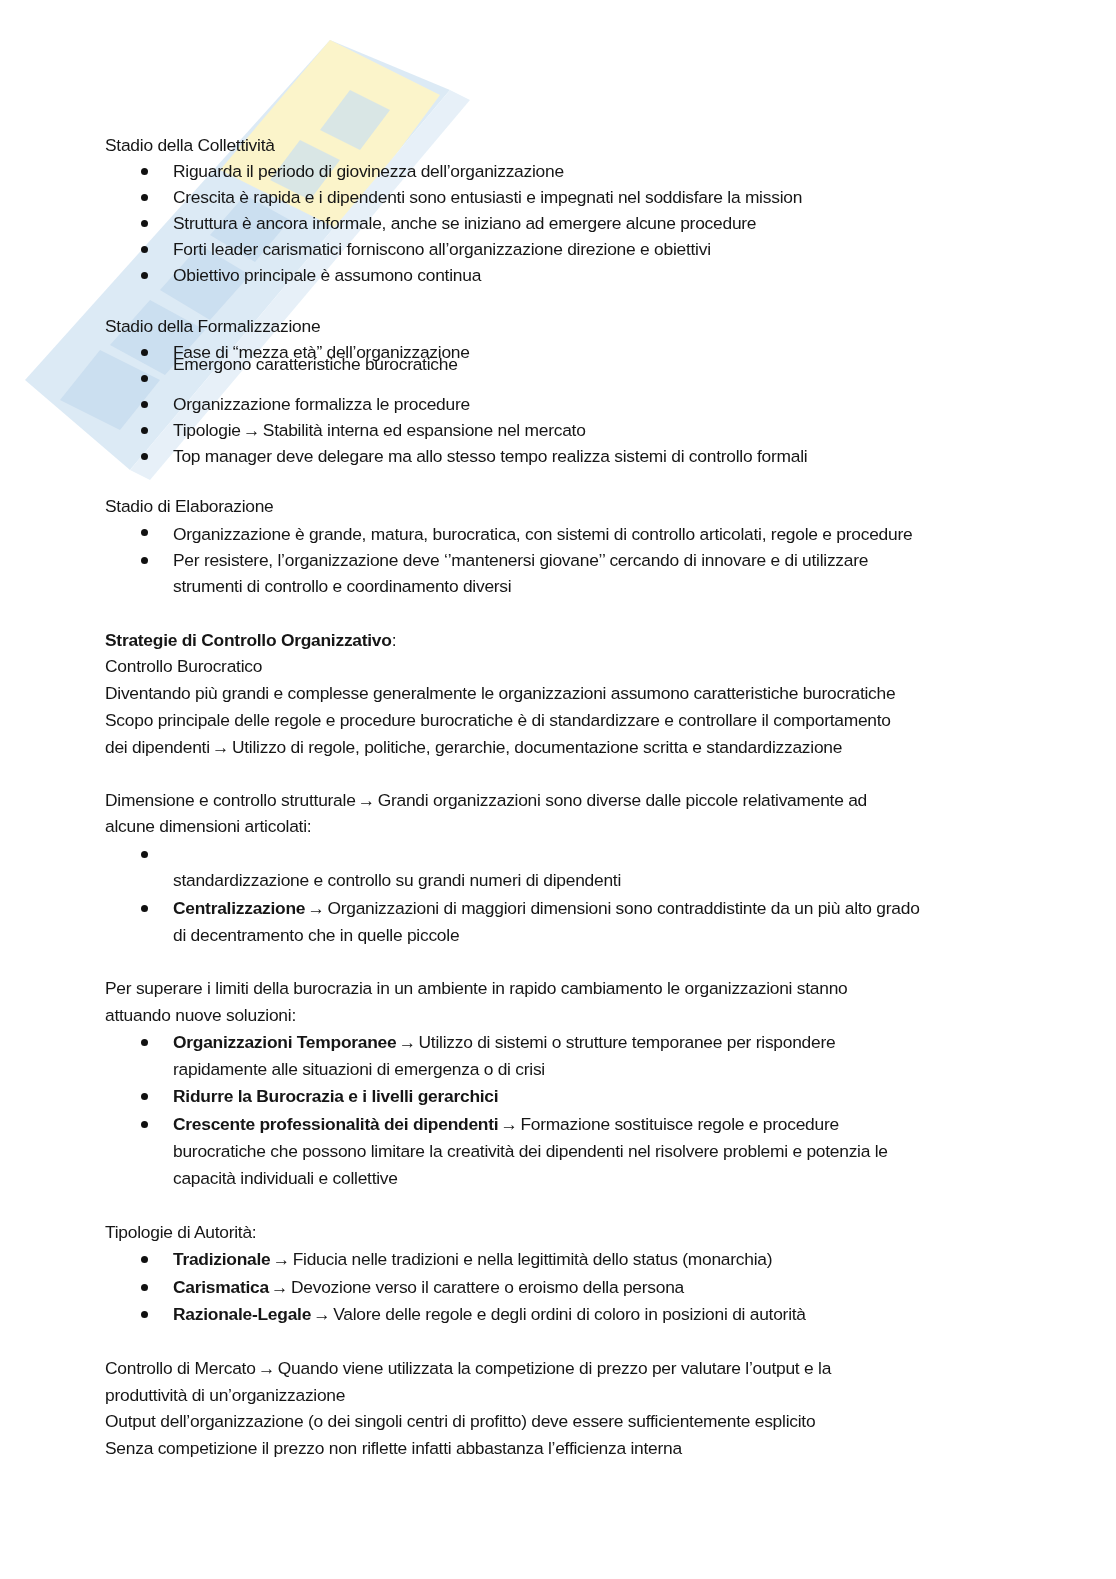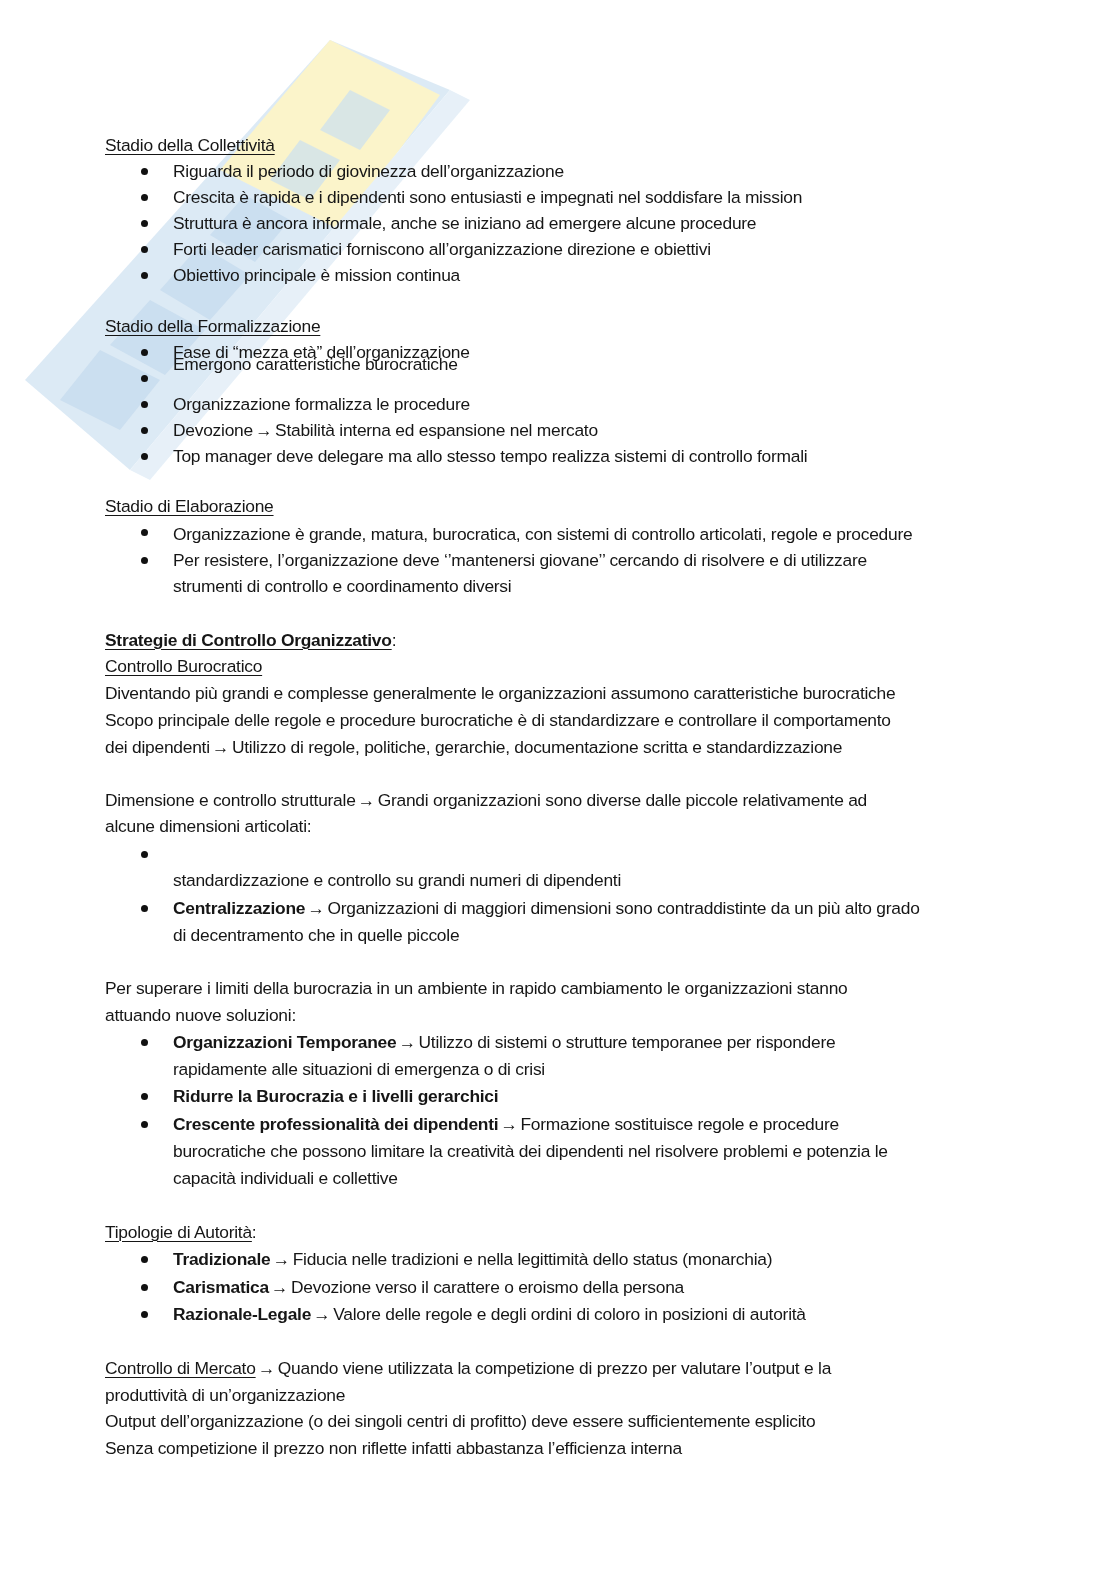--- a/index.html
+++ b/index.html
@@ -6,21 +6,21 @@
   body { width: 1116px; height: 1579px; position: relative; overflow: hidden; }
   .page { position: absolute; left: 0; top: 0; width: 1116px; height: 1579px; background: #fff; }
   .watermark { position: absolute; left: 0; top: 0; width: 560px; height: 560px; z-index: 0; }
   .content { position: absolute; left: 0; top: 0; width: 1116px; height: 1579px; z-index: 1;
     font-family: "Liberation Sans", sans-serif; font-size: 17.4px; color: #161616; letter-spacing: -0.25px; }
   .line { position: absolute; white-space: nowrap; line-height: 22px; height: 22px; }
   .l0 { left: 105px; }
   .l1 { left: 173px; }
   .bullet { position: absolute; left: 140px; width: 10px; height: 22px; }
   .bullet::before { content: ""; position: absolute; left: 1px; top: 8px; width: 7px; height: 7px; border-radius: 50%; background: #111; }
-  .u { text-decoration: underline; text-underline-offset: 3px; text-decoration-thickness: 1px; }
+  .u { text-underline-offset: 3px; text-decoration-thickness: 1px; }
   b, .b { font-weight: bold; }
   .arrow { font-weight: normal; padding: 0 3px 0 2px; }
 </style>
 </head>
 <body>
 
 <div class="page">
 
   <svg class="watermark" viewBox="0 0 560 560" xmlns="http://www.w3.org/2000/svg">
     <g opacity="0.95">
@@ -41,41 +41,41 @@
     <div class="line l0 u" style="top:134px">Stadio della Collettività</div>
     <span class="bullet" style="top:160px"></span>
     <div class="line l1" style="top:160px">Riguarda il periodo di giovinezza dell’organizzazione</div>
     <span class="bullet" style="top:186px"></span>
     <div class="line l1" style="top:186px">Crescita è rapida e i dipendenti sono entusiasti e impegnati nel soddisfare la mission</div>
     <span class="bullet" style="top:212px"></span>
     <div class="line l1" style="top:212px">Struttura è ancora informale, anche se iniziano ad emergere alcune procedure</div>
     <span class="bullet" style="top:238px"></span>
     <div class="line l1" style="top:238px">Forti leader carismatici forniscono all’organizzazione direzione e obiettivi</div>
     <span class="bullet" style="top:264px"></span>
-    <div class="line l1" style="top:264px">Obiettivo principale è mission continua</div>
+    <div class="line l1" style="top:264px">Obiettivo principale è assumono continua</div>
 
     <div class="line l0 u" style="top:315px">Stadio della Formalizzazione</div>
     <span class="bullet" style="top:341px"></span>
     <div class="line l1" style="top:341px">Fase di “mezza età” dell’organizzazione</div>
     <span class="bullet" style="top:367px"></span>
     <div class="line l1" style="top:353px">Emergono caratteristiche burocratiche</div>
     <span class="bullet" style="top:393px"></span>
     <div class="line l1" style="top:393px">Organizzazione formalizza le procedure</div>
     <span class="bullet" style="top:419px"></span>
     <div class="line l1" style="top:419px">
-      <span>Devozione</span><span class="arrow">→</span><span>Stabilità interna ed espansione nel mercato</span>
+      <span>Tipologie</span><span class="arrow">→</span><span>Stabilità interna ed espansione nel mercato</span>
     </div>
     <span class="bullet" style="top:445px"></span>
     <div class="line l1" style="top:445px">Top manager deve delegare ma allo stesso tempo realizza sistemi di controllo formali</div>
 
     <div class="line l0 u" style="top:495px">Stadio di Elaborazione</div>
     <span class="bullet" style="top:521px"></span>
     <div class="line l1" style="top:523px">Organizzazione è grande, matura, burocratica, con sistemi di controllo articolati, regole e procedure</div>
     <span class="bullet" style="top:549px"></span>
-    <div class="line l1" style="top:549px">Per resistere, l’organizzazione deve ‘’mantenersi giovane’’ cercando di risolvere e di utilizzare</div>
+    <div class="line l1" style="top:549px">Per resistere, l’organizzazione deve ‘’mantenersi giovane’’ cercando di innovare e di utilizzare</div>
     <div class="line l1" style="top:575px">strumenti di controllo e coordinamento diversi</div>
 
     <div class="line l0" style="top:629px">
       <span class="b u">Strategie di Controllo Organizzativo</span><span>:</span>
     </div>
     <div class="line l0 u" style="top:655px">Controllo Burocratico</div>
     <div class="line l0" style="top:682px">Diventando più grandi e complesse generalmente le organizzazioni assumono caratteristiche burocratiche</div>
     <div class="line l0" style="top:709px">Scopo principale delle regole e procedure burocratiche è di standardizzare e controllare il comportamento</div>
     <div class="line l0" style="top:736px">
       <span>dei dipendenti</span><span class="arrow">→</span><span>Utilizzo di regole, politiche, gerarchie, documentazione scritta e standardizzazione</span>

